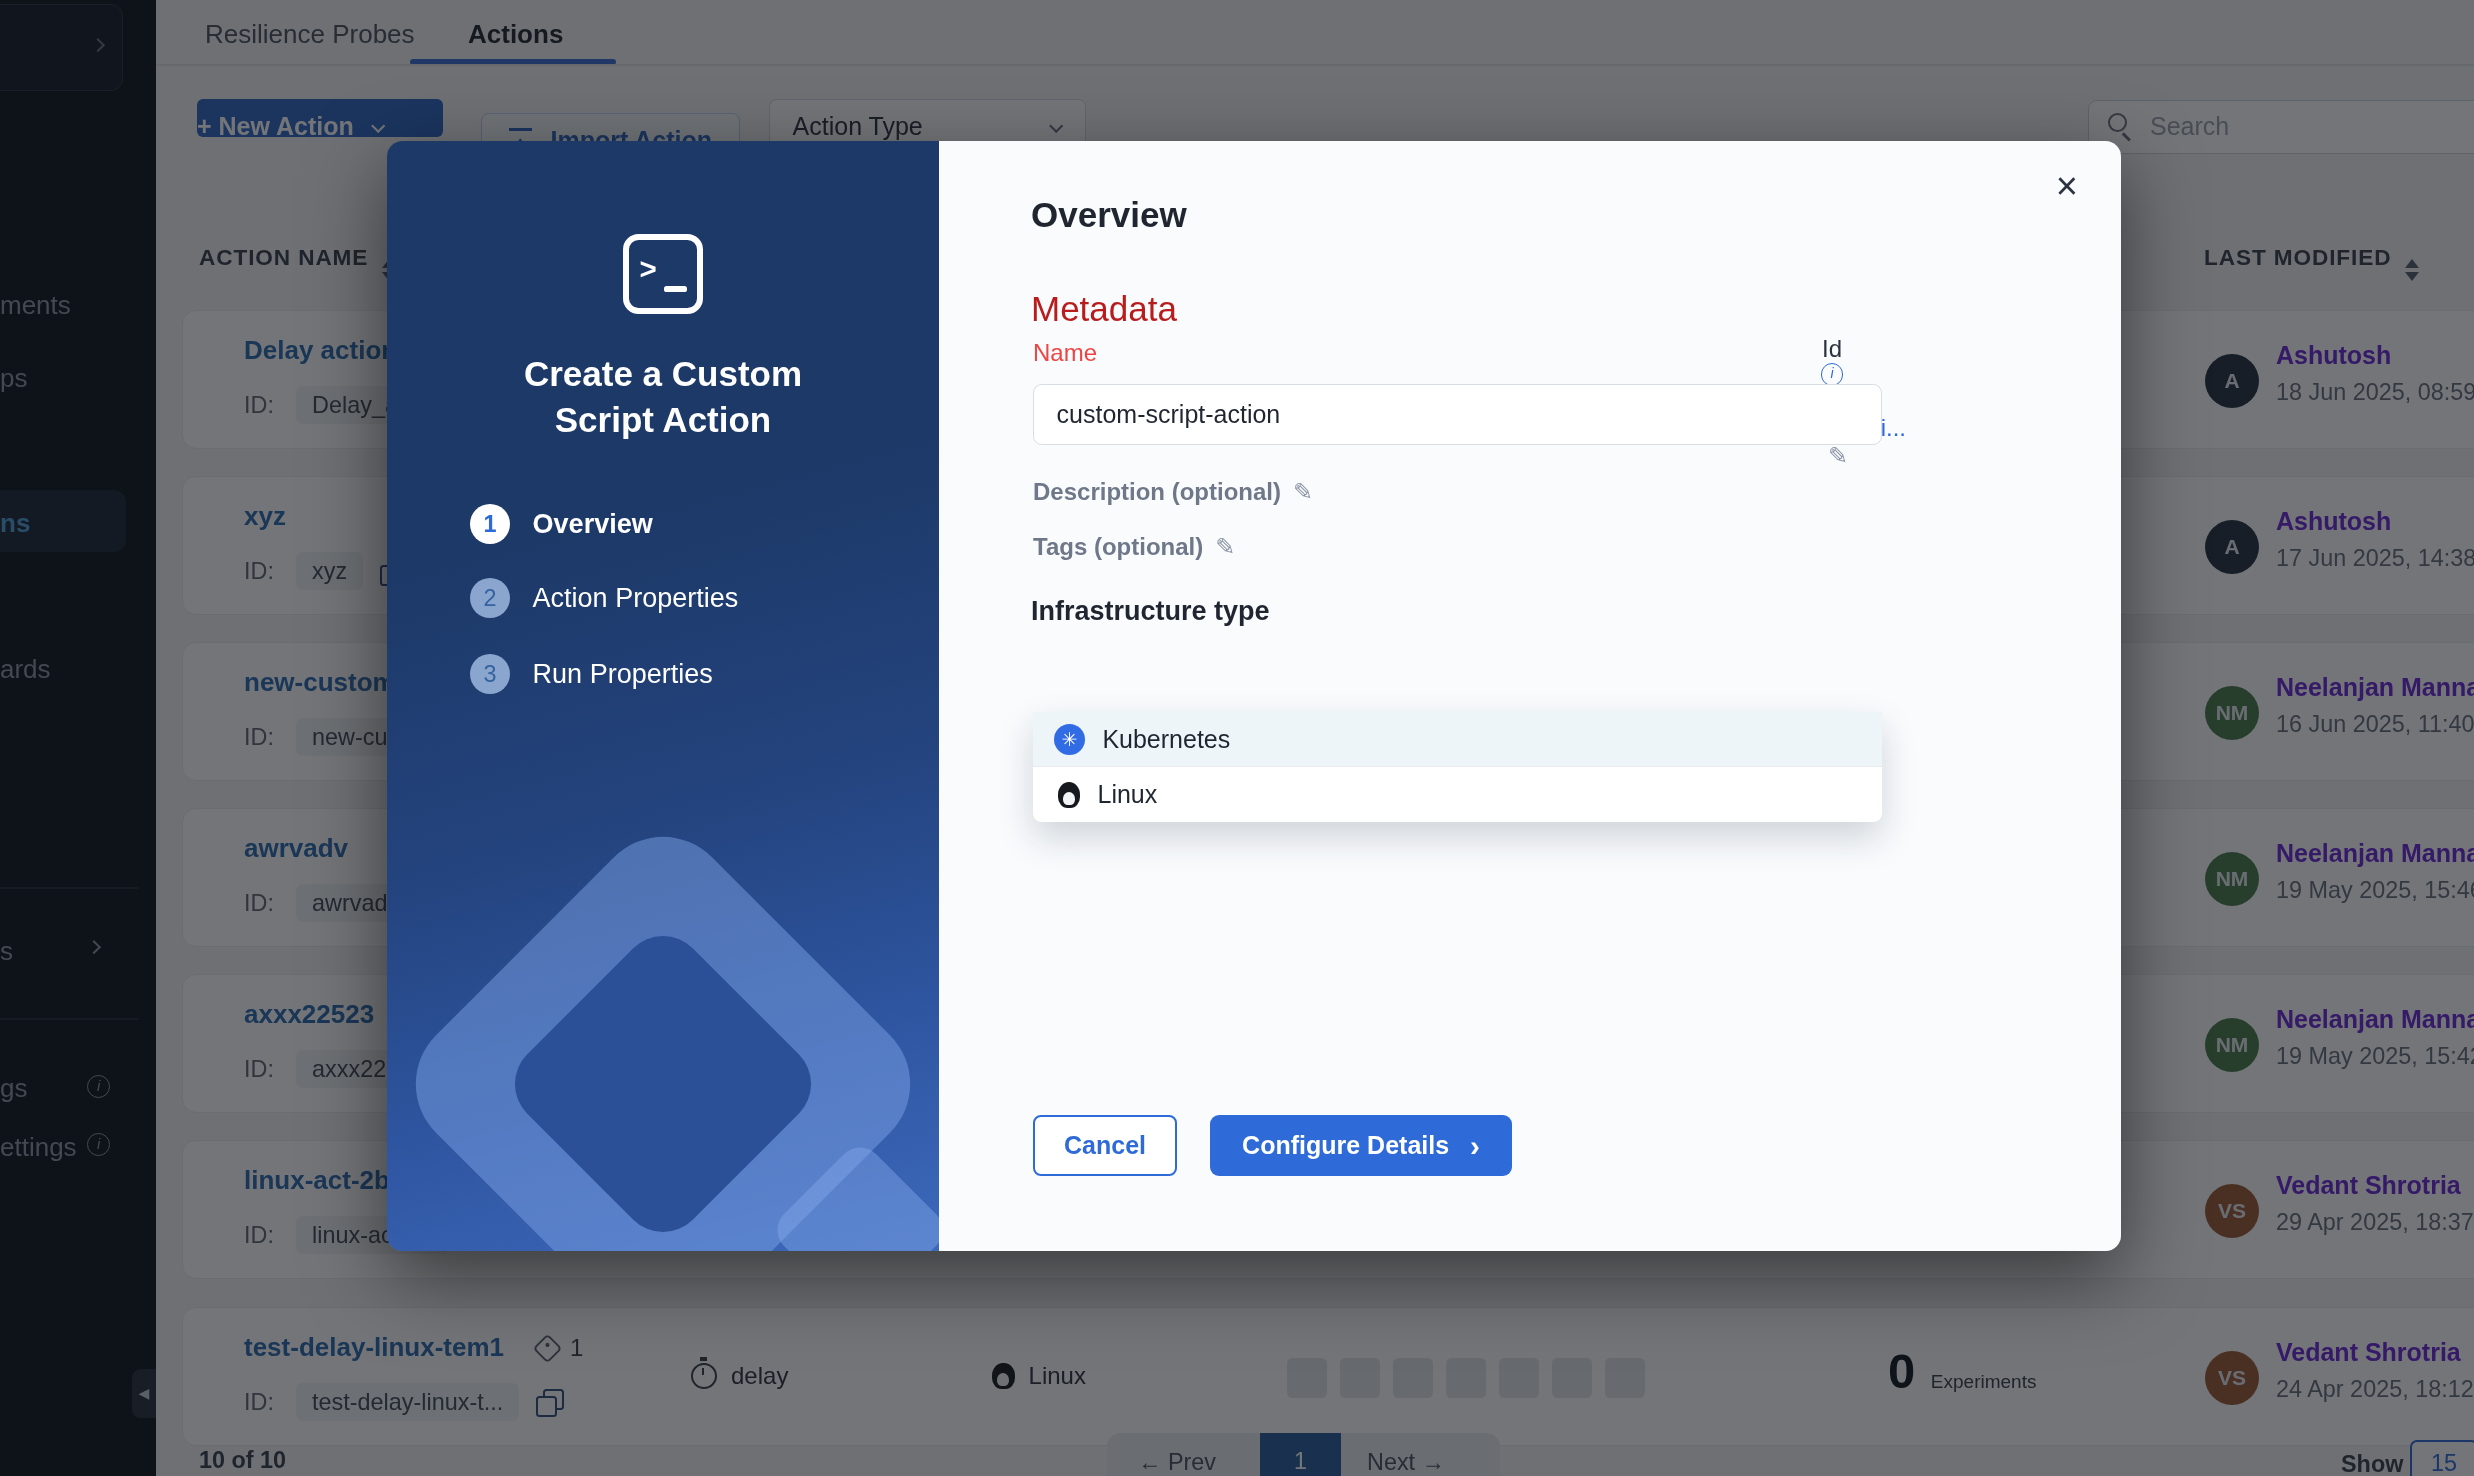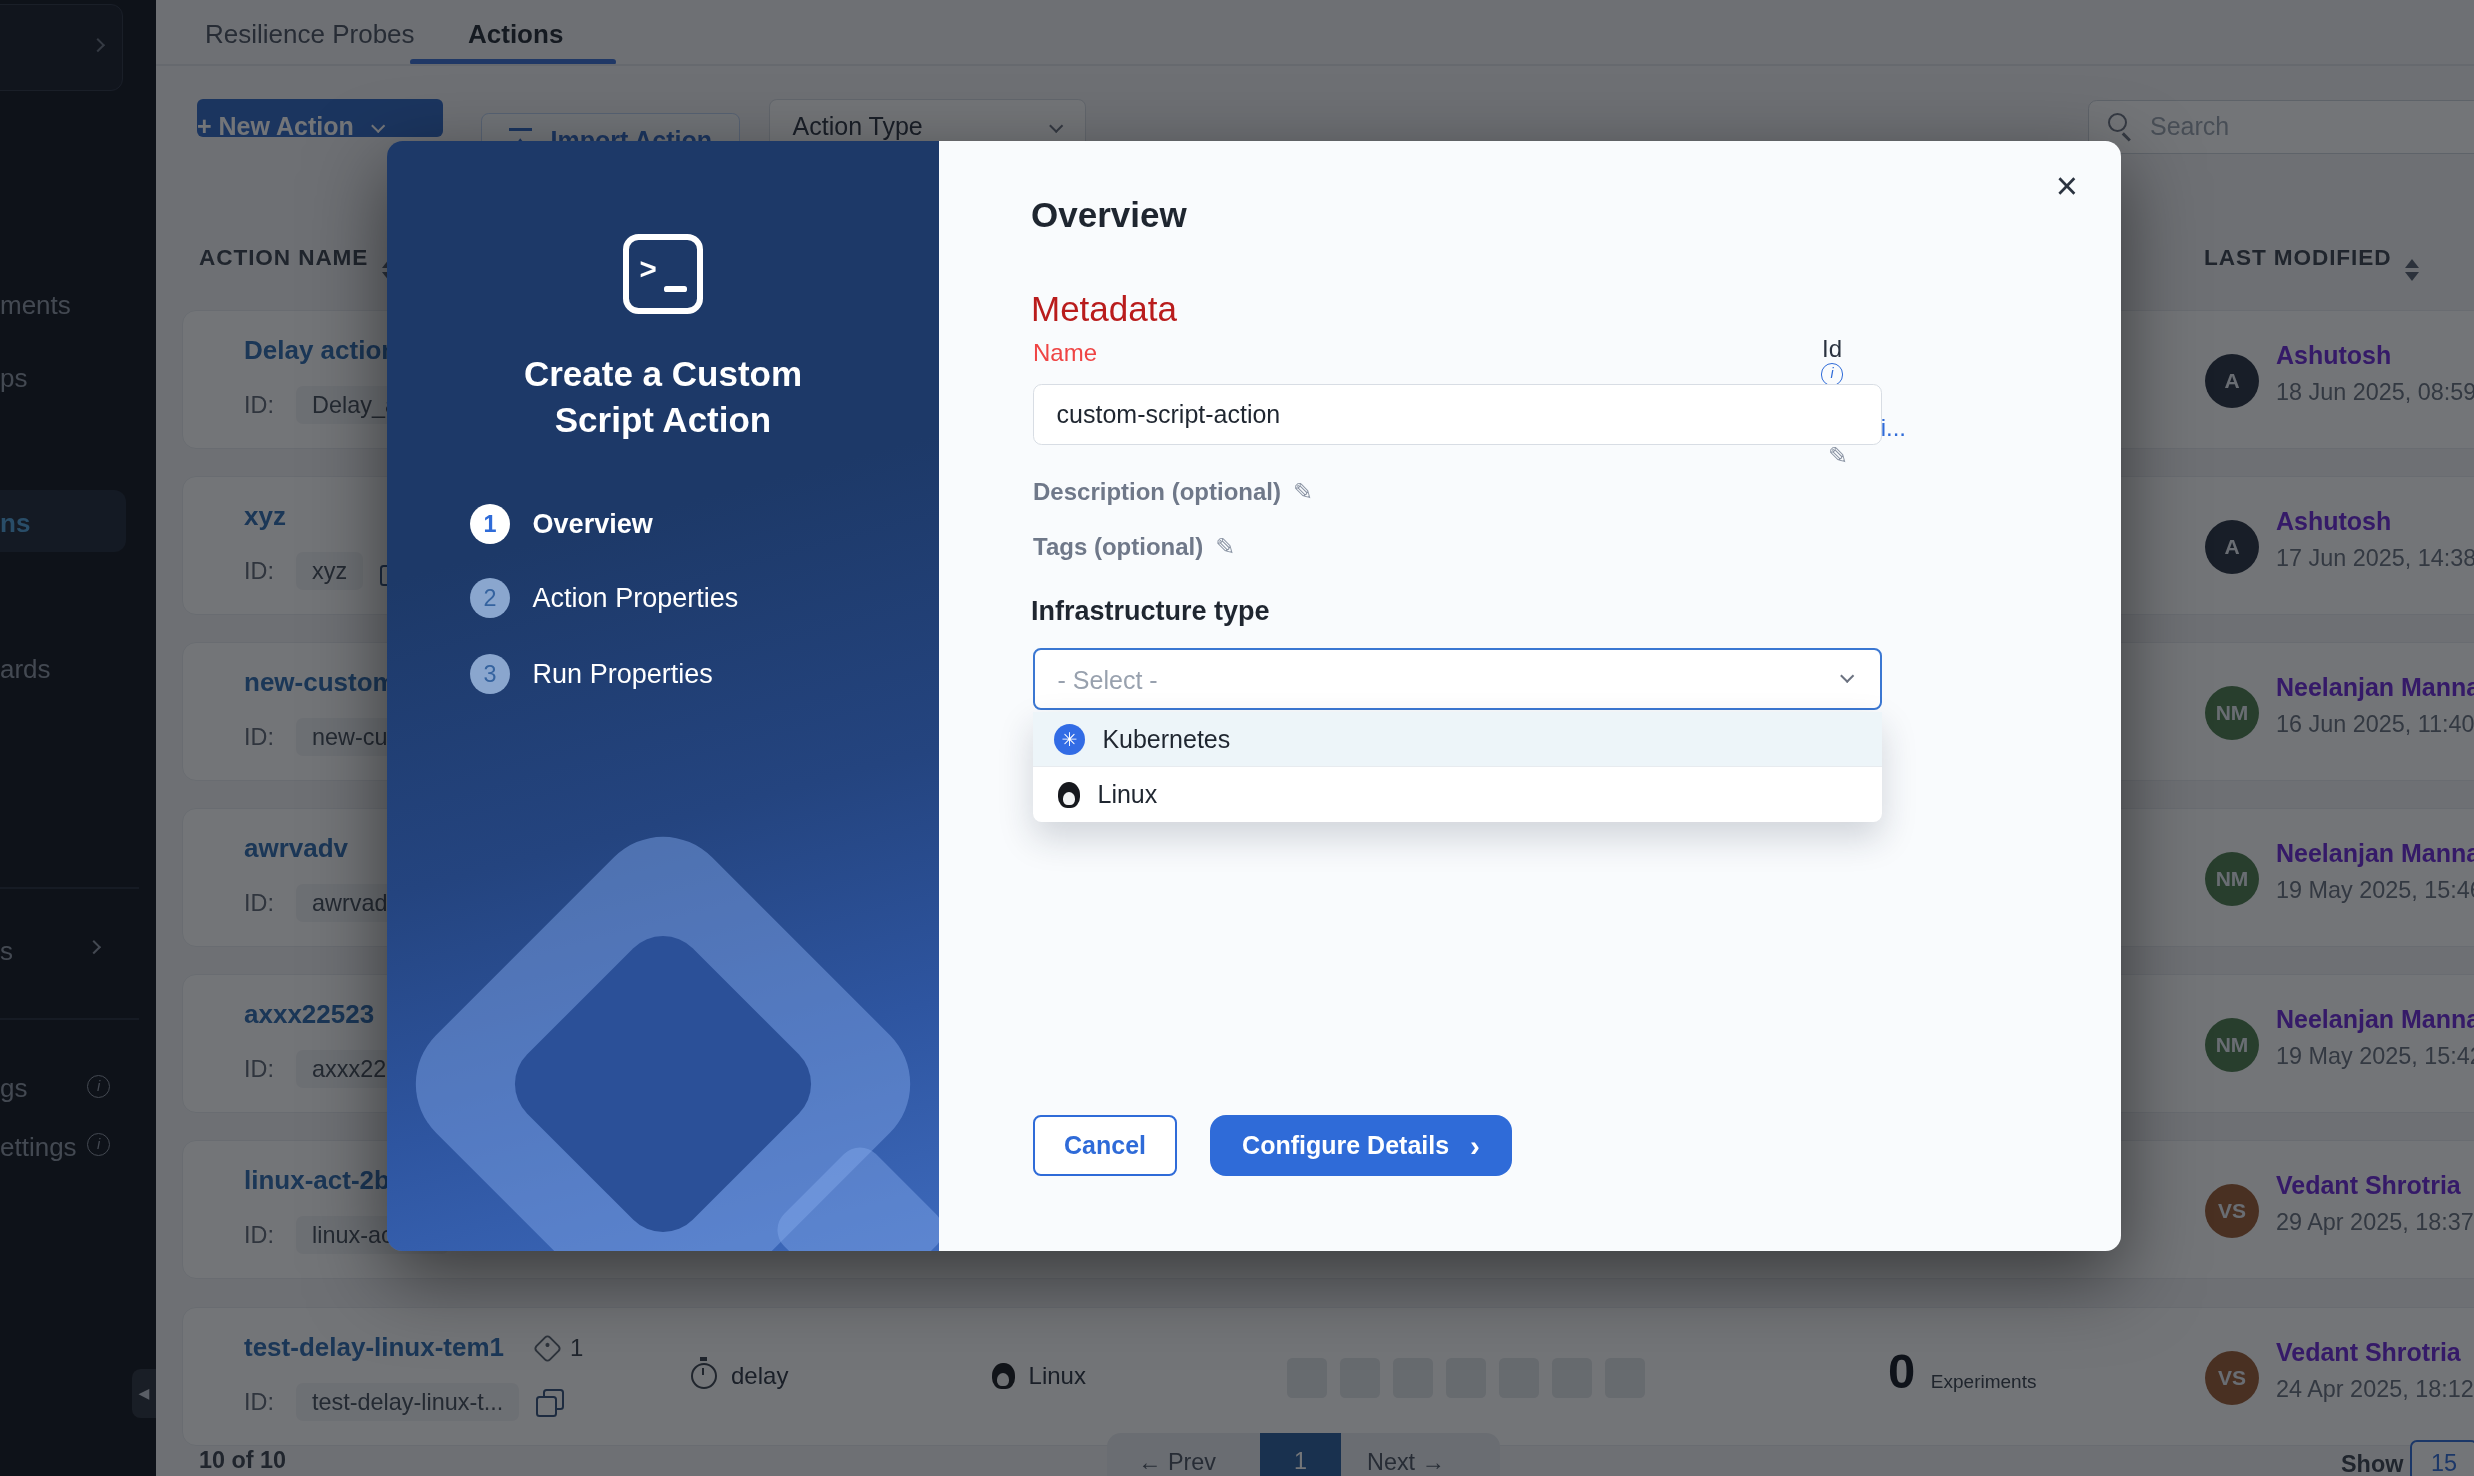--- a/index.html
+++ b/index.html
@@ -118,21 +118,21 @@
   .opt-label { position:absolute; left:94px; font-size:24px; font-weight:bold; color:#6f7889; display:flex; align-items:center; }
   .infra-label { position:absolute; left:92px; top:455px; font-size:27px; font-weight:bold; color:#1f2630; }
   .infra-select { position:absolute; left:94px; top:507px; width:849px; height:62px; background:#fff; border:2.2px solid #3b77d2; border-radius:7.8px; }
   .infra-select .ph { position:absolute; left:22.6px; top:15.6px; font-size:25px; color:#98a1ae; }
   .infra-select .caret { position:absolute; right:28px; top:21px; }
   .dropdown { position:absolute; left:94px; top:571px; width:849px; background:#ffffff; border-radius:0 0 8.7px 8.7px; box-shadow:0 15.6px 35px rgba(30,40,60,0.18); }
   .dd-option { height:55px; display:flex; align-items:center; padding-left:21px; font-size:25px; color:#1f2630; }
   .dd-option.hl { background:#edf5f9; border-bottom:0.9px solid #e7ebef; }
   .dd-option .penguin { margin-right:17.4px; margin-left:3.5px; }
   .btn-cancel { position:absolute; left:94px; top:974px; width:144px; height:61px; background:#fff; border:2.2px solid #2f6bd8; border-radius:7.8px; color:#2f6bd8; font-size:25px; font-weight:bold; text-align:center; line-height:57px; }
-  .btn-configure { position:absolute; left:271px; top:974px; width:302px; height:61px; background:#2f6bd8; border-radius:16px; color:#ffffff; font-size:25px; font-weight:bold; text-align:center; line-height:61px; }
+  .btn-configure { position:absolute; left:271px; top:974px; width:302px; height:61px; background:#2f6bd8; border-radius:9px; color:#ffffff; font-size:25px; font-weight:bold; text-align:center; line-height:61px; }
   .btn-configure .chev { font-size:29.5px; margin-left:14px; vertical-align:-1.7px; }
 </style>
 </head>
 <body>
 
 <div id="root">
 
   <div class="sidebar">
     <div class="sb-topbox">
       <span class="caret right"></span>
@@ -343,24 +343,20 @@
       <div class="opt-label" style="top:337px;">
         <span>Description (optional)</span>
         <span class="pencil">✎</span>
       </div>
       <div class="opt-label" style="top:392px;">
         <span>Tags (optional)</span>
         <span class="pencil">✎</span>
       </div>
 
       <div class="infra-label">Infrastructure type</div>
-      <div class="infra-select">
-        <span class="ph">- Select -</span>
-        <span class="caret"></span>
-      </div>
       <div class="dropdown">
         <div class="dd-option hl">
           <span class="k8s-glyph">✳</span>
           <span>Kubernetes</span>
         </div>
         <div class="dd-option">
           <span class="penguin"></span>
           <span>Linux</span>
         </div>
       </div>

